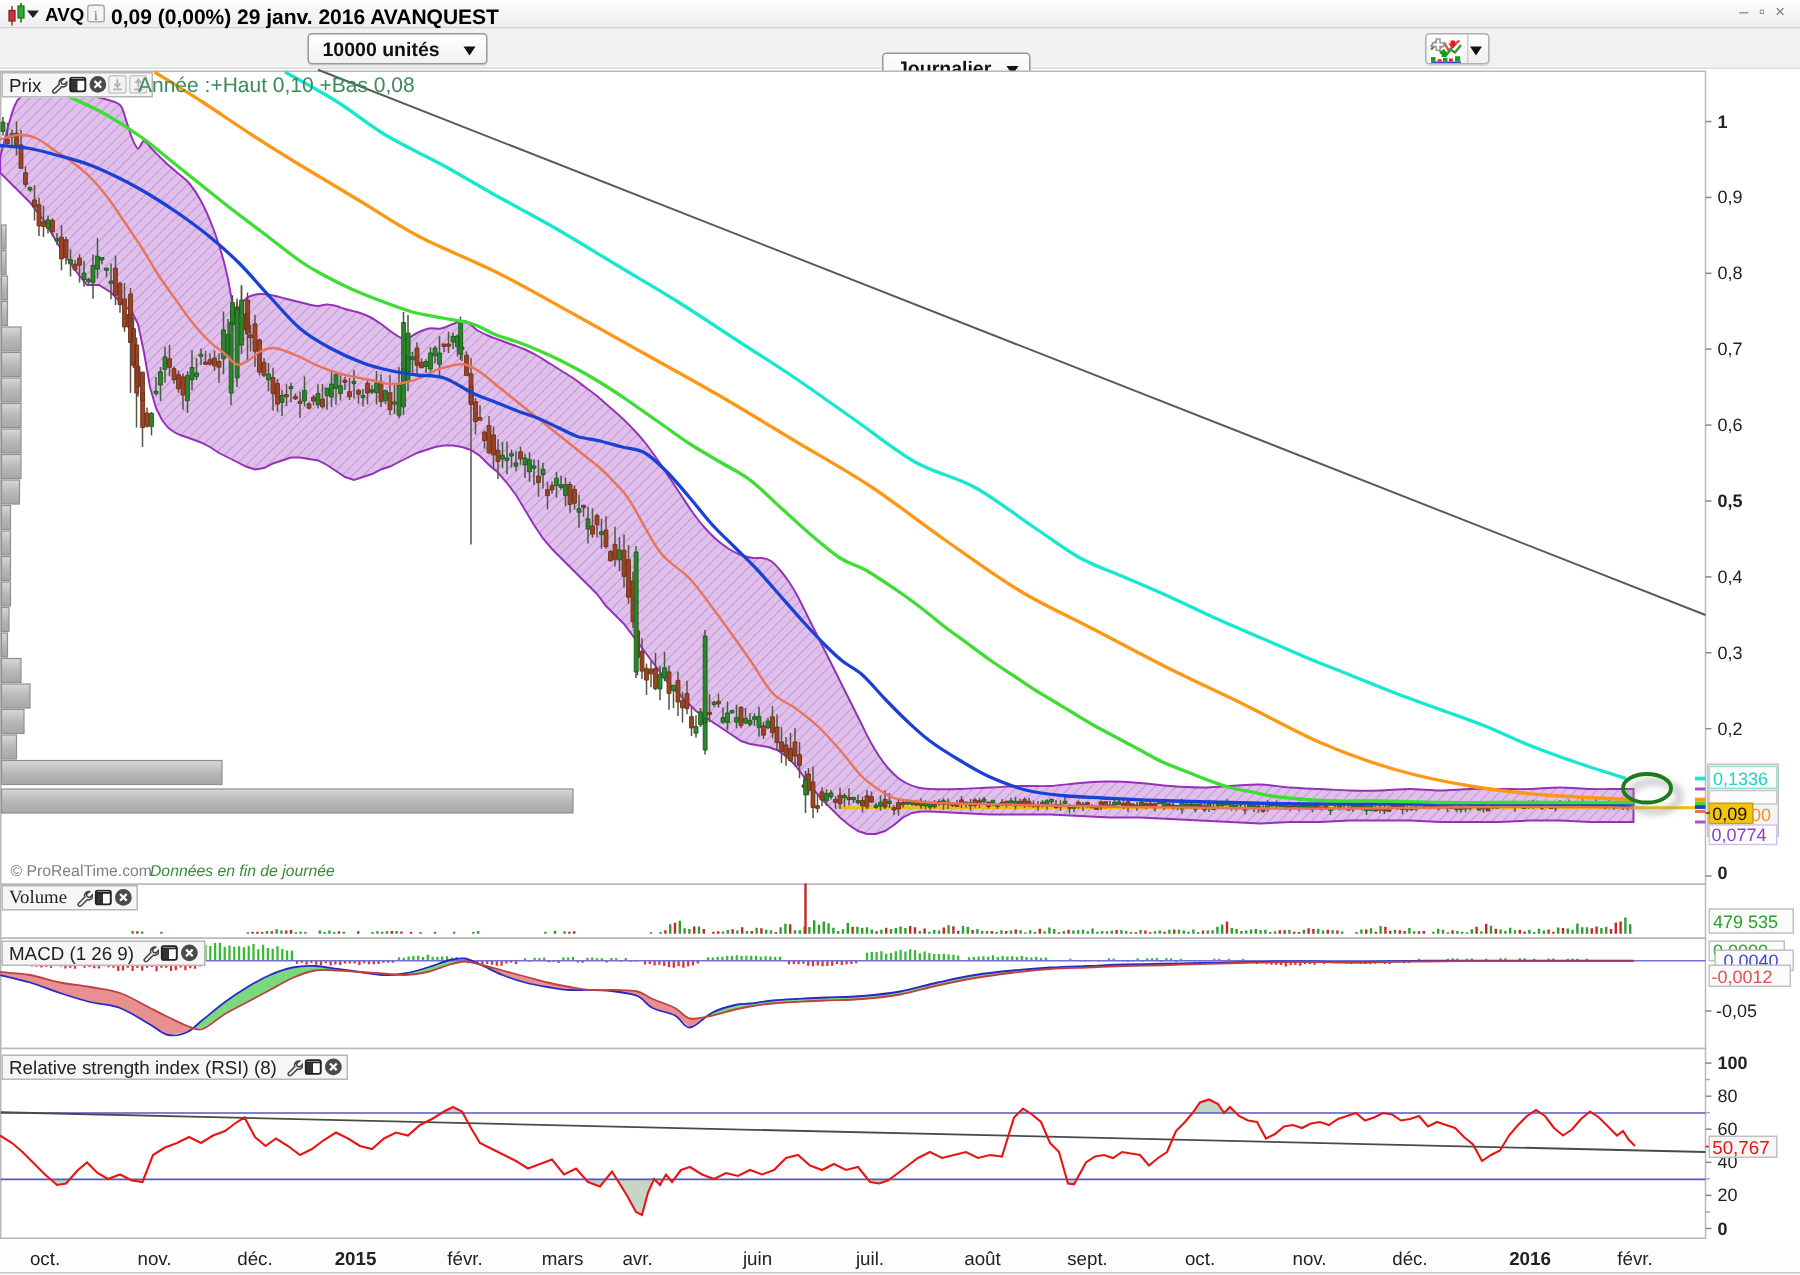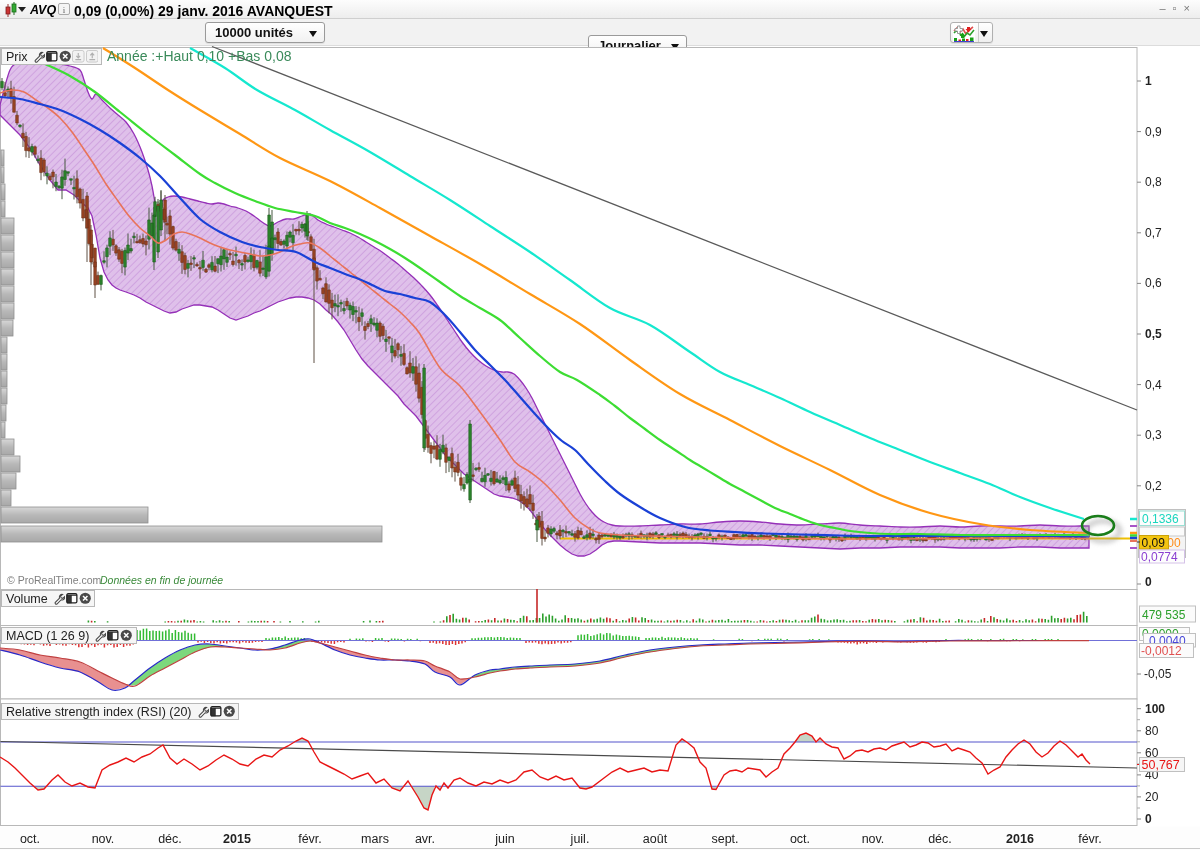--- a/index.html
+++ b/index.html
@@ -3,33 +3,33 @@
 * { margin:0; padding:0; box-sizing:border-box; }
 html,body { width:1200px; height:850px; overflow:hidden; font-family:"Liberation Sans", sans-serif; background:#fff; }
 #topbar { position:absolute; left:0; top:0; width:1200px; height:19px; background:linear-gradient(#fdfdfd,#ededed); border-bottom:1px solid #cfcfcf; }
 #toolbar { position:absolute; left:0; top:19px; width:1200px; height:27px; background:#f2f2f2; border-bottom:1px solid #dcdcdc; }
 .sel { position:absolute; height:21px; background:linear-gradient(#ffffff,#f1f1f1); border:1px solid #9a9a9a; border-radius:3px; font-size:13px; font-weight:bold; color:#111; line-height:19px; padding-left:9px; box-shadow:0 1px 1px rgba(0,0,0,0.08); }
 .arr { position:absolute; right:7px; top:8px; width:0; height:0; border-left:4.5px solid transparent; border-right:4.5px solid transparent; border-top:6px solid #111; }
 #chartsvg { position:absolute; left:0; top:0; }
 .phead { position:absolute; height:17px; background:#f6f6f6; border:1px solid #b8b8b8; display:flex; align-items:center; padding:0 3px 0 4px; font-size:12.5px; color:#222; }
 .ptitle { margin-right:4px; white-space:nowrap; }
 .ic { margin-left:1px; display:flex; align-items:center; }
-#annee { position:absolute; left:107px; top:48px; font-size:14px; color:#3a8a5a; }
+#annee { position:absolute; left:92px; top:48px; font-size:14px; color:#3a8a5a; }
 #wctl { position:absolute; right:8px; top:2px; font-size:11px; color:#777; letter-spacing:2px; }
 </style></head>
 <body>
 <div id="topbar">
  <svg width="17" height="17" viewBox="0 0 17 17" style="position:absolute;left:3px;top:1px;">
   <line x1="5" y1="3" x2="5" y2="16" stroke="#9b3030" stroke-width="1"></line>
   <rect x="3" y="6" width="4" height="7" fill="#cc3333" stroke="#7a2020" stroke-width="0.8"></rect>
   <line x1="11" y1="1" x2="11" y2="14" stroke="#1c6c1c" stroke-width="1"></line>
   <rect x="9" y="3" width="4" height="8" fill="#33aa33" stroke="#1c6c1c" stroke-width="0.8"></rect>
  </svg>
  <div style="position:absolute;left:18px;top:7px;width:0;height:0;border-left:4.5px solid transparent;border-right:4.5px solid transparent;border-top:5.5px solid #222;"></div>
- <div style="position:absolute;left:30px;top:2.5px;font-size:12.5px;font-weight:bold;color:#000;font-style:italic;">AVQ</div>
+ <div style="position:absolute;left:30px;top:2.5px;font-size:12.5px;font-weight:bold;color:#000;">AVQ</div>
  <div style="position:absolute;left:58px;top:3px;width:12px;height:12px;border:1px solid #aaa;border-radius:2px;background:#f4f4f4;font-size:9px;color:#666;text-align:center;line-height:12px;font-family:'Liberation Serif',serif;">i</div>
  <div style="position:absolute;left:74px;top:2.5px;font-size:14px;font-weight:bold;color:#000;">0,09 (0,00%) 29 janv. 2016 AVANQUEST</div>
  <div id="wctl">– ▫ ×</div>
 </div>
 <div id="toolbar">
  <div class="sel" style="left:205px;top:3px;width:120px;">10000 unités<span class="arr"></span></div>
  <div class="sel" style="left:588px;top:16px;width:99px;">Journalier<span class="arr"></span></div>
  <div style="position:absolute;left:950px;top:3px;width:43px;height:21px;background:linear-gradient(#fff,#efefef);border:1px solid #b0b0b0;border-radius:3px;box-shadow:0 1px 1px rgba(0,0,0,0.08);">
    <div style="position:absolute;left:2px;top:1.5px;"><svg width="22" height="17" viewBox="0 0 22 17">
 <rect x="0" y="0" width="22" height="17" fill="#fff"></rect>
@@ -251,21 +251,21 @@
       </svg>
     </span>
     <span class="ic">
       <svg width="12.5" height="12.5" viewBox="0 0 13 13">
         <rect x="0.5" y="0.5" width="12" height="12" rx="2" fill="#f2f2f2" stroke="#c8c8c8"></rect>
         <path d="M6.5 8.5 v-5 M4.5 5.5 l2 -2.3 2 2.3 M3.5 10 h6" stroke="#b0b0b0" stroke-width="1.2" fill="none"></path>
       </svg>
     </span>
 </div>
 <div id="annee">Année :+Haut 0,10 +Bas 0,08</div>
-<div class="phead" style="left:1px;top:590px;">
+<div class="phead" style="left:1px;top:590px;font-family:Liberation Serif, serif;">
 <span class="ptitle">Volume</span>
 <span class="ic">
       <svg width="12" height="12" viewBox="0 0 13 13">
         <path d="M10.5 1.5 a3 3 0 0 0 -3.4 4.0 L2.5 10.1 a1.3 1.3 0 0 0 1.8 1.8 L8.9 7.3 a3 3 0 0 0 3.9 -3.6 l-2.1 2.1 -1.9 -0.6 -0.6 -1.9 z" fill="none" stroke="#444" stroke-width="1.1"></path>
       </svg>
     </span>
     <span class="ic">
       <svg width="12" height="11" viewBox="0 0 13 12">
         <rect x="0.8" y="0.8" width="11" height="10" rx="1.5" fill="#fff" stroke="#222" stroke-width="1.4"></rect>
         <path d="M1 2.5 h11 M1.5 2.5 v8 h4 v-8" fill="#333" stroke="#222" stroke-width="1.2"></path>
@@ -294,21 +294,21 @@
       </svg>
     </span>
     <span class="ic">
       <svg width="12.5" height="12.5" viewBox="0 0 13 13">
         <circle cx="6.5" cy="6.5" r="5.8" fill="#4a4a4a"></circle>
         <path d="M4.2 4.2 L8.8 8.8 M8.8 4.2 L4.2 8.8" stroke="#fff" stroke-width="1.6"></path>
       </svg>
     </span>
 </div>
 <div class="phead" style="left:1px;top:703px;">
-<span class="ptitle">Relative strength index (RSI) (20)</span>
+<span class="ptitle">Relative strength index (RSI) (8)</span>
 <span class="ic">
       <svg width="12" height="12" viewBox="0 0 13 13">
         <path d="M10.5 1.5 a3 3 0 0 0 -3.4 4.0 L2.5 10.1 a1.3 1.3 0 0 0 1.8 1.8 L8.9 7.3 a3 3 0 0 0 3.9 -3.6 l-2.1 2.1 -1.9 -0.6 -0.6 -1.9 z" fill="none" stroke="#444" stroke-width="1.1"></path>
       </svg>
     </span>
     <span class="ic">
       <svg width="12" height="11" viewBox="0 0 13 12">
         <rect x="0.8" y="0.8" width="11" height="10" rx="1.5" fill="#fff" stroke="#222" stroke-width="1.4"></rect>
         <path d="M1 2.5 h11 M1.5 2.5 v8 h4 v-8" fill="#333" stroke="#222" stroke-width="1.2"></path>
         <rect x="1.6" y="2.8" width="4" height="7.4" fill="#333"></rect>

